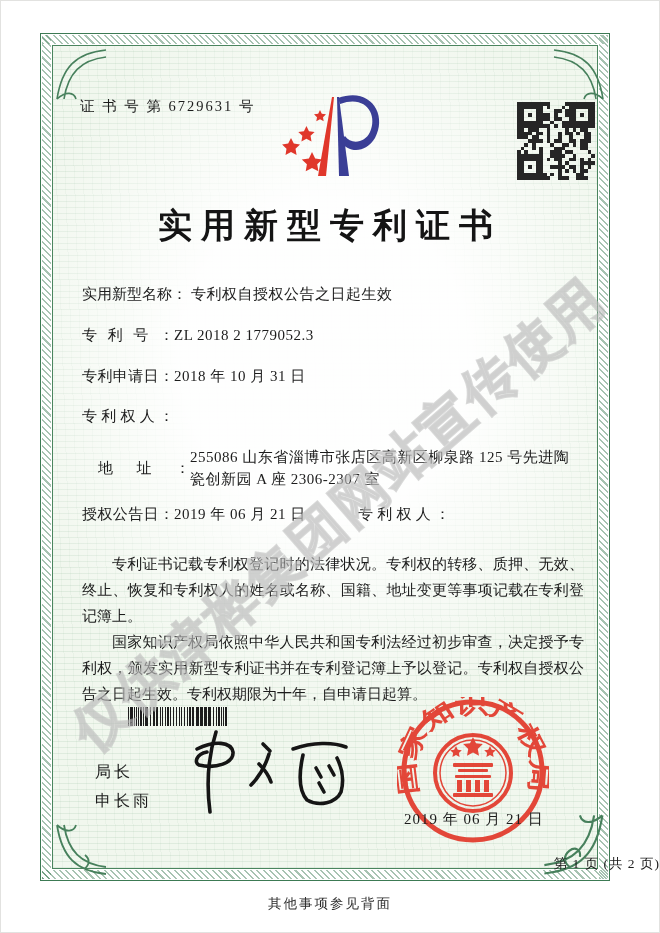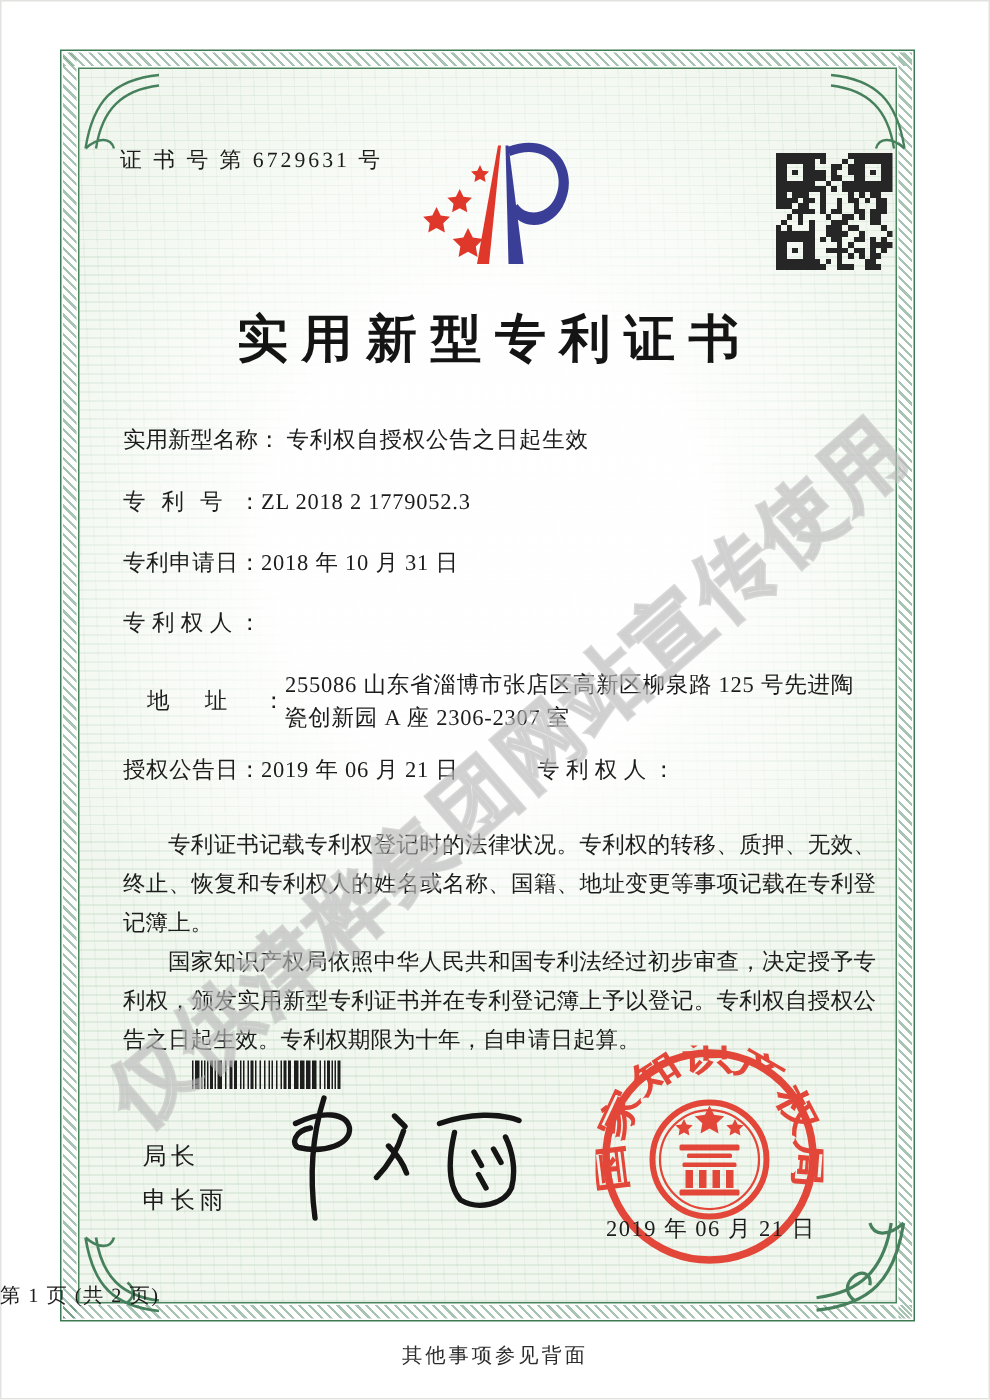--- a/index.html
+++ b/index.html
@@ -60,21 +60,21 @@
     line-height:26px;text-align:justify;}
   .body-text p{margin:0;text-indent:2em;}
 
   
   .barcode{position:absolute;left:128px;top:707px;width:133px;height:19px;display:flex;align-items:stretch;}
   .barcode i{display:block;height:100%;}
   .officer{position:absolute;left:95px;top:757px;font-size:16px;line-height:29px;letter-spacing:3px;}
   .signature{position:absolute;left:183px;top:722px;width:175px;height:100px;color:#151515;}
   .seal{position:absolute;left:397px;top:697px;width:152px;height:152px;z-index:5;opacity:.93;}
   .seal-date{position:absolute;left:404px;top:810px;font-size:15px;z-index:6;letter-spacing:1px;}
-  .page-num{position:absolute;left:0;top:855px;width:660px;text-align:left;font-size:13.5px;letter-spacing:1px;}
+  .page-num{position:absolute;left:0;top:855px;width:660px;text-align:right;font-size:13.5px;letter-spacing:1px;}
   .back-note{position:absolute;left:0;top:895px;width:660px;text-align:center;font-size:13.5px;letter-spacing:2px;color:#2b2b2b;}
 
   
   .watermark{position:absolute;left:340px;top:515px;transform:translate(-50%,-50%) rotate(-41deg);
     font-size:54px;letter-spacing:3px;white-space:nowrap;z-index:8;pointer-events:none;
     color:rgba(190,190,190,.28);-webkit-text-stroke:2px rgba(185,185,185,.55);font-weight:600;}
 </style>
 </head>
 <body>
 

